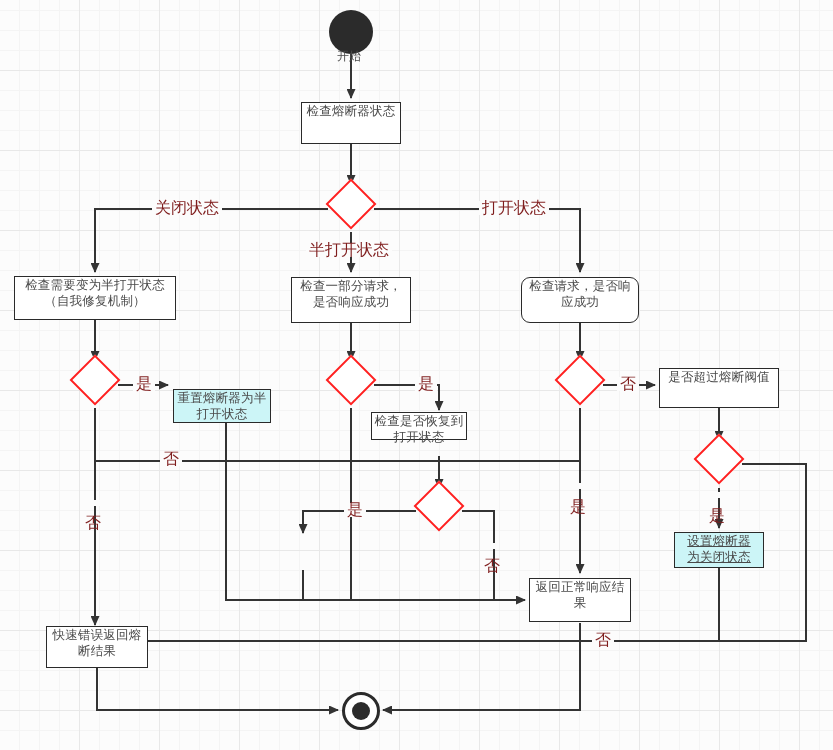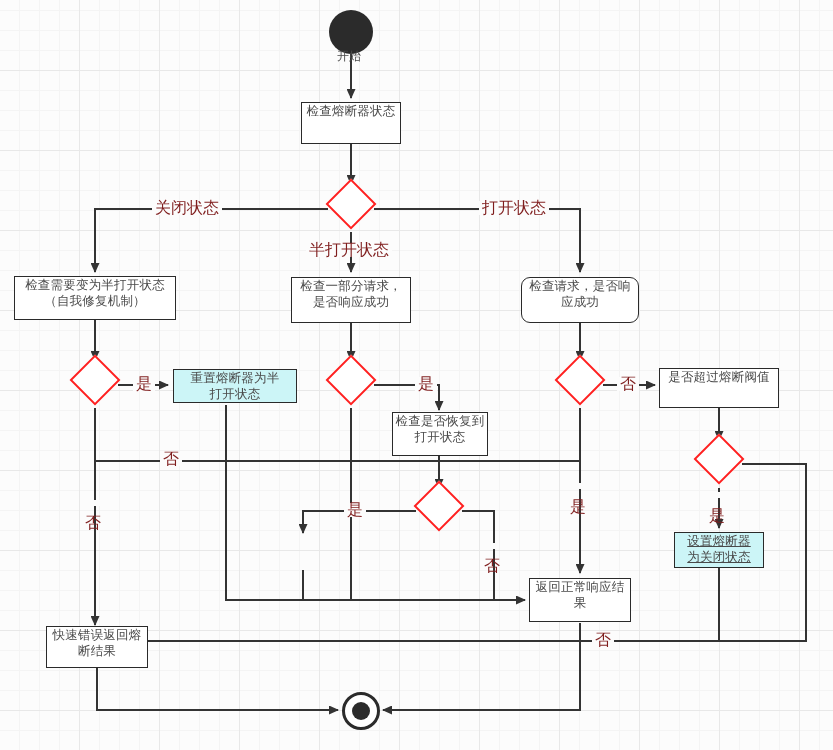--- a/index.html
+++ b/index.html
@@ -188,31 +188,31 @@
 应成功</span>
   </div>
 
   <div class="node diamond" style="left:72px;top:362px;">
     <div class="shape"></div>
   </div>
   <div class="edge-label" style="left:133px;top:377px;">是</div>
   <div class="edge-label" style="left:160px;top:452px;">否</div>
   <div class="edge-label vert" style="left:86px;top:500px;">否</div>
 
-  <div class="node box cyan" style="left:173px;top:369px;width:124px;height:34px;">
+  <div class="node box cyan" style="left:173px;top:389px;width:98px;height:34px;">
     <span style="white-space:pre-line;">重置熔断器为半
 打开状态</span>
   </div>
 
   <div class="node diamond" style="left:328px;top:362px;">
     <div class="shape"></div>
   </div>
   <div class="edge-label" style="left:415px;top:377px;">是</div>
 
-  <div class="node box" style="left:392px;top:412px;width:96px;height:44px;">
+  <div class="node box" style="left:371px;top:412px;width:96px;height:28px;">
     <span style="white-space:pre-line;">检查是否恢复到
 打开状态</span>
   </div>
 
   <div class="node diamond" style="left:416px;top:488px;">
     <div class="shape"></div>
   </div>
   <div class="edge-label" style="left:344px;top:503px;">是</div>
   <div class="edge-label vert" style="left:485px;top:543px;">否</div>
 

